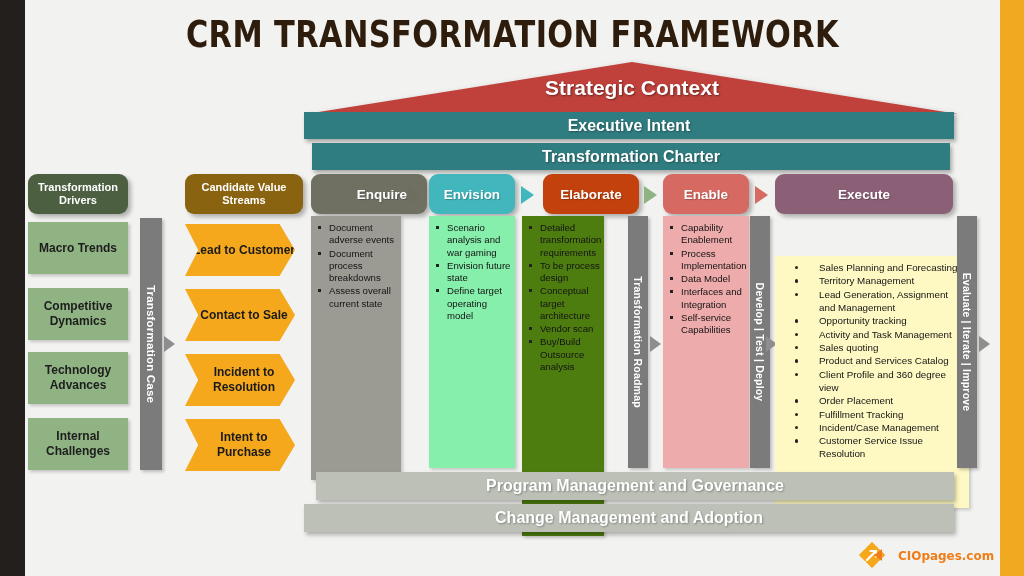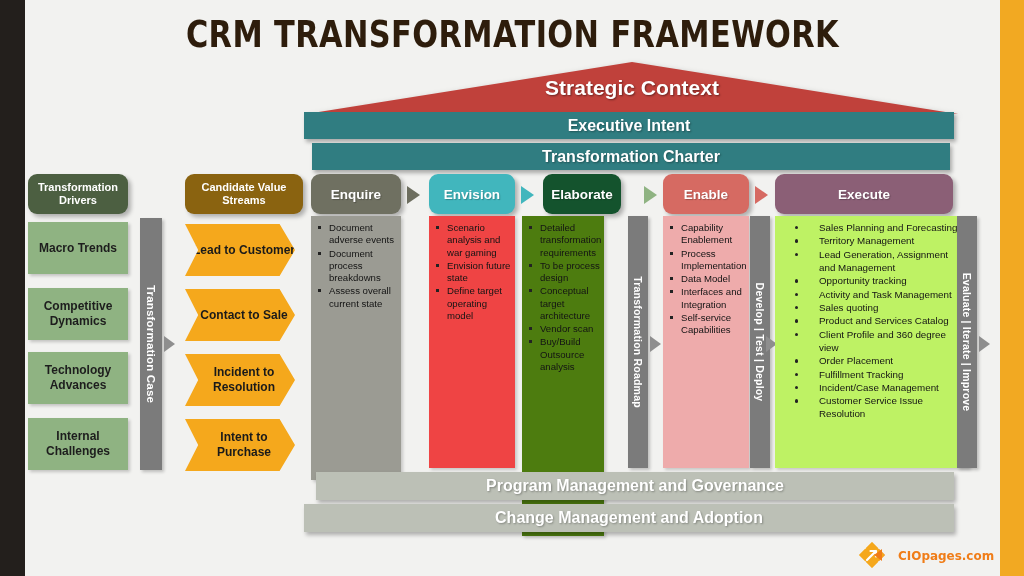--- a/index.html
+++ b/index.html
@@ -170,41 +170,41 @@
   <span style="transform:translate(-50%,-50%) rotate(90deg);">Transformation Case</span>
 </div>
 <div class="garrow" style="left:164px;top:336px;"></div>
 
 <div class="pill" style="left:185px;top:174px;width:118px;height:40px;background:#8a6310;">Candidate Value Streams</div>
 <div class="chev" style="top:224px;">Lead to Customer</div>
 <div class="chev" style="top:289px;">Contact to Sale</div>
 <div class="chev" style="top:354px;">Incident to Resolution</div>
 <div class="chev" style="top:419px;">Intent to Purchase</div>
 
-<div class="phase-head" style="left:311px;width:90px;background:#6f7061;">Enquire</div>
+<div class="phase-head" style="left:311px;width:90px;background:#6f7061;padding-left:26px;">Enquire</div>
 <div class="phase-body" style="left:311px;width:90px;height:264px;background:#9b9b93;">
   <ul>
     <li>Document adverse events</li>
     <li>Document process breakdowns</li>
     <li>Assess overall current state</li>
   </ul>
 </div>
 <div class="parrow" style="left:407px;border-left:13px solid #6d6e5f;"></div>
 
 <div class="phase-head" style="left:429px;width:86px;background:#41b6bd;">Envision</div>
-<div class="phase-body" style="left:429px;width:86px;height:252px;background:#ef4444;">
+<div class="phase-body" style="left:429px;width:86px;height:252px;background:#86efac;">
   <ul>
     <li>Scenario analysis and war gaming</li>
     <li>Envision future state</li>
     <li>Define target operating model</li>
   </ul>
 </div>
 <div class="parrow" style="left:521px;border-left:13px solid #41b6bd;"></div>
 
-<div class="phase-head" style="left:543px;width:78px;background:#14532d;">Elaborate</div>
+<div class="phase-head" style="left:543px;width:96px;background:#c2410c;">Elaborate</div>
 <div class="phase-body" style="left:522px;width:82px;height:320px;background:#4d7c0f;">
   <ul>
     <li>Detailed transformation requirements</li>
     <li>To be process design</li>
     <li>Conceptual target architecture</li>
     <li>Vendor scan</li>
     <li>Buy/Build Outsource analysis</li>
   </ul>
 </div>
 <div class="parrow" style="left:644px;border-left:13px solid #8fb382;"></div>
@@ -225,21 +225,21 @@
   </ul>
 </div>
 <div class="parrow" style="left:755px;border-left:13px solid #d66a62;"></div>
 
 <div class="vbar small" style="left:750px;top:216px;width:20px;height:252px;">
   <span style="transform:translate(-50%,-50%) rotate(90deg);">Develop | Test | Deploy</span>
 </div>
 <div class="garrow" style="left:766px;top:336px;"></div>
 
 <div class="phase-head" style="left:775px;width:178px;background:#8b5f76;">Execute</div>
-<div class="phase-body round" style="left:775px;width:194px;height:252px;background:#bef264;">
+<div class="phase-body round" style="left:775px;width:194px;height:252px;background:#fef9c3;margin-top:40px;">
   <ul>
     <li>Sales Planning and Forecasting</li>
     <li>Territory Management</li>
     <li>Lead Generation, Assignment and Management</li>
     <li>Opportunity tracking</li>
     <li>Activity and Task Management</li>
     <li>Sales quoting</li>
     <li>Product and Services Catalog</li>
     <li>Client Profile and 360 degree view</li>
     <li>Order Placement</li>

